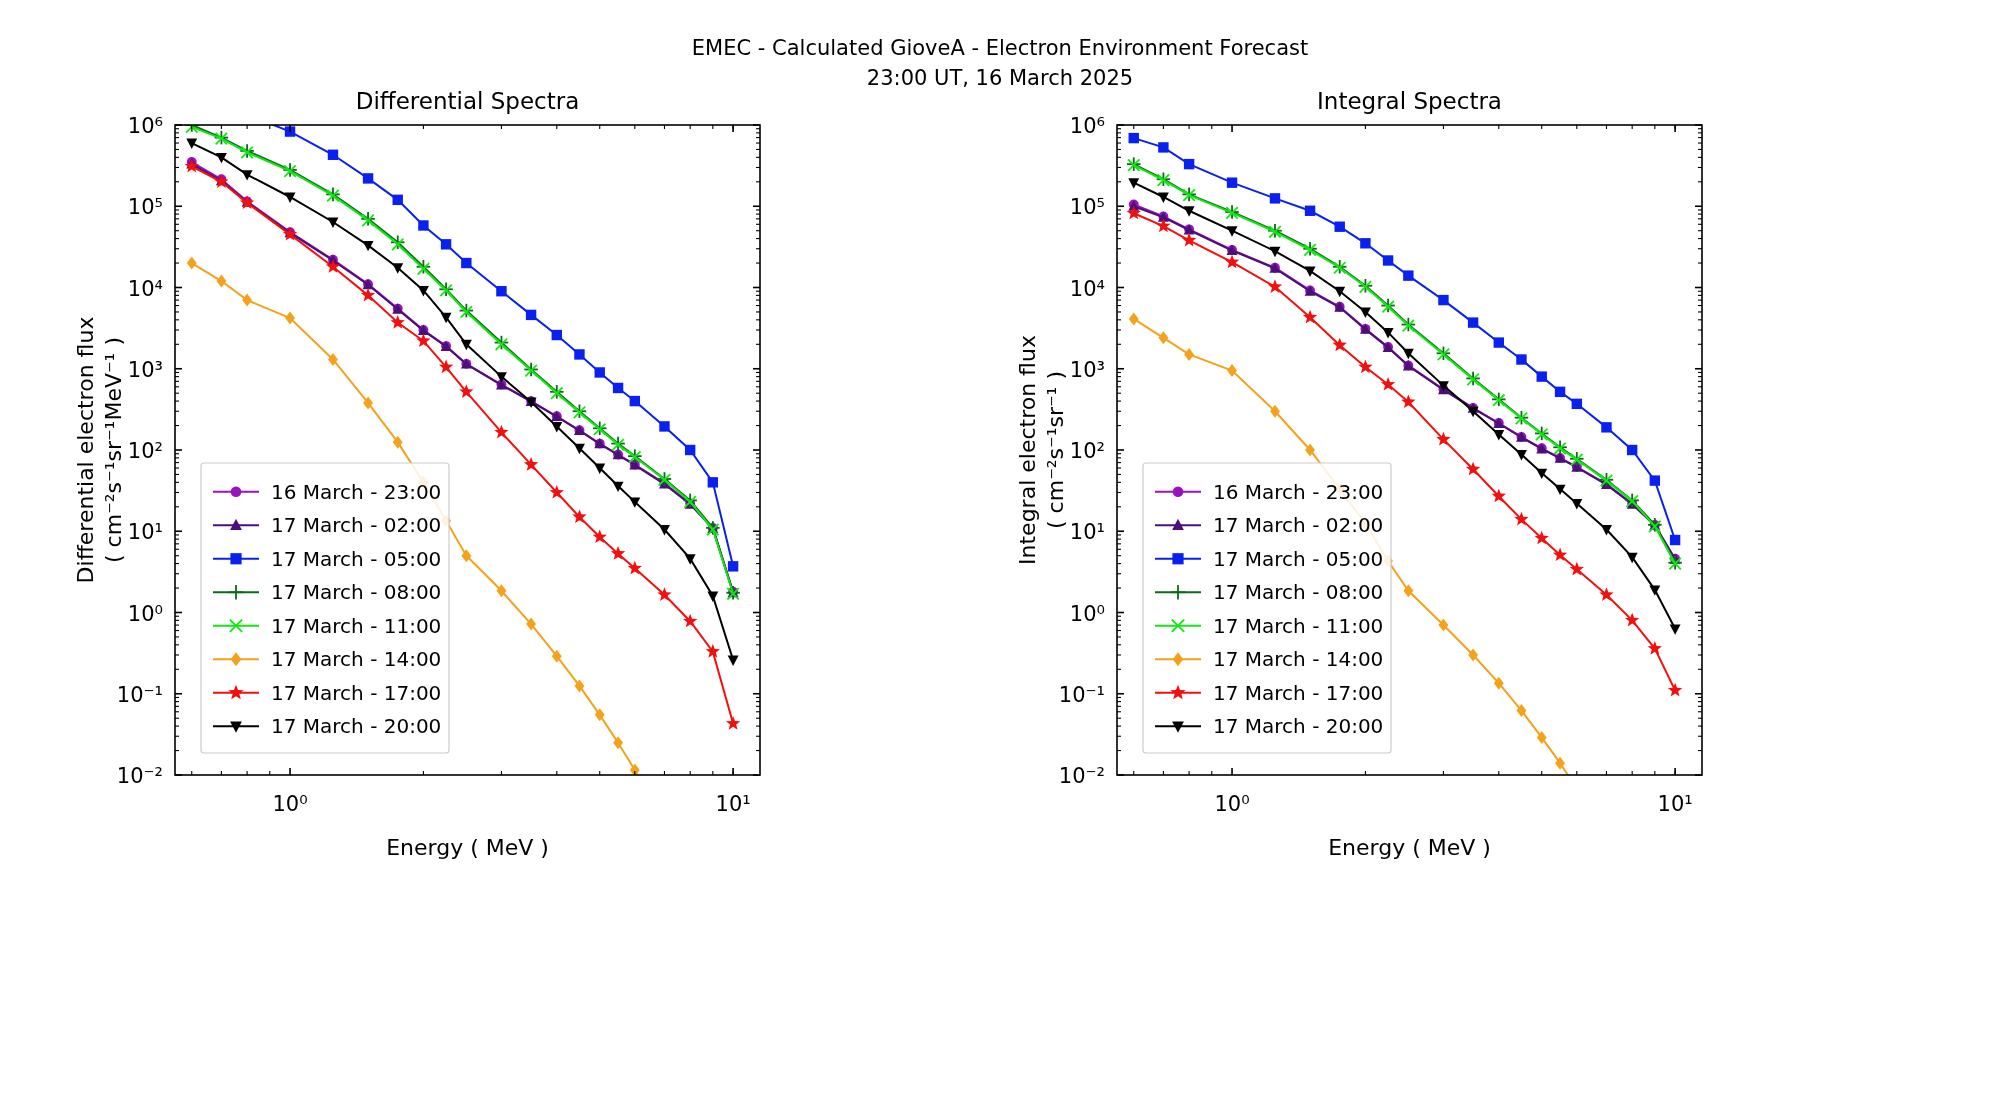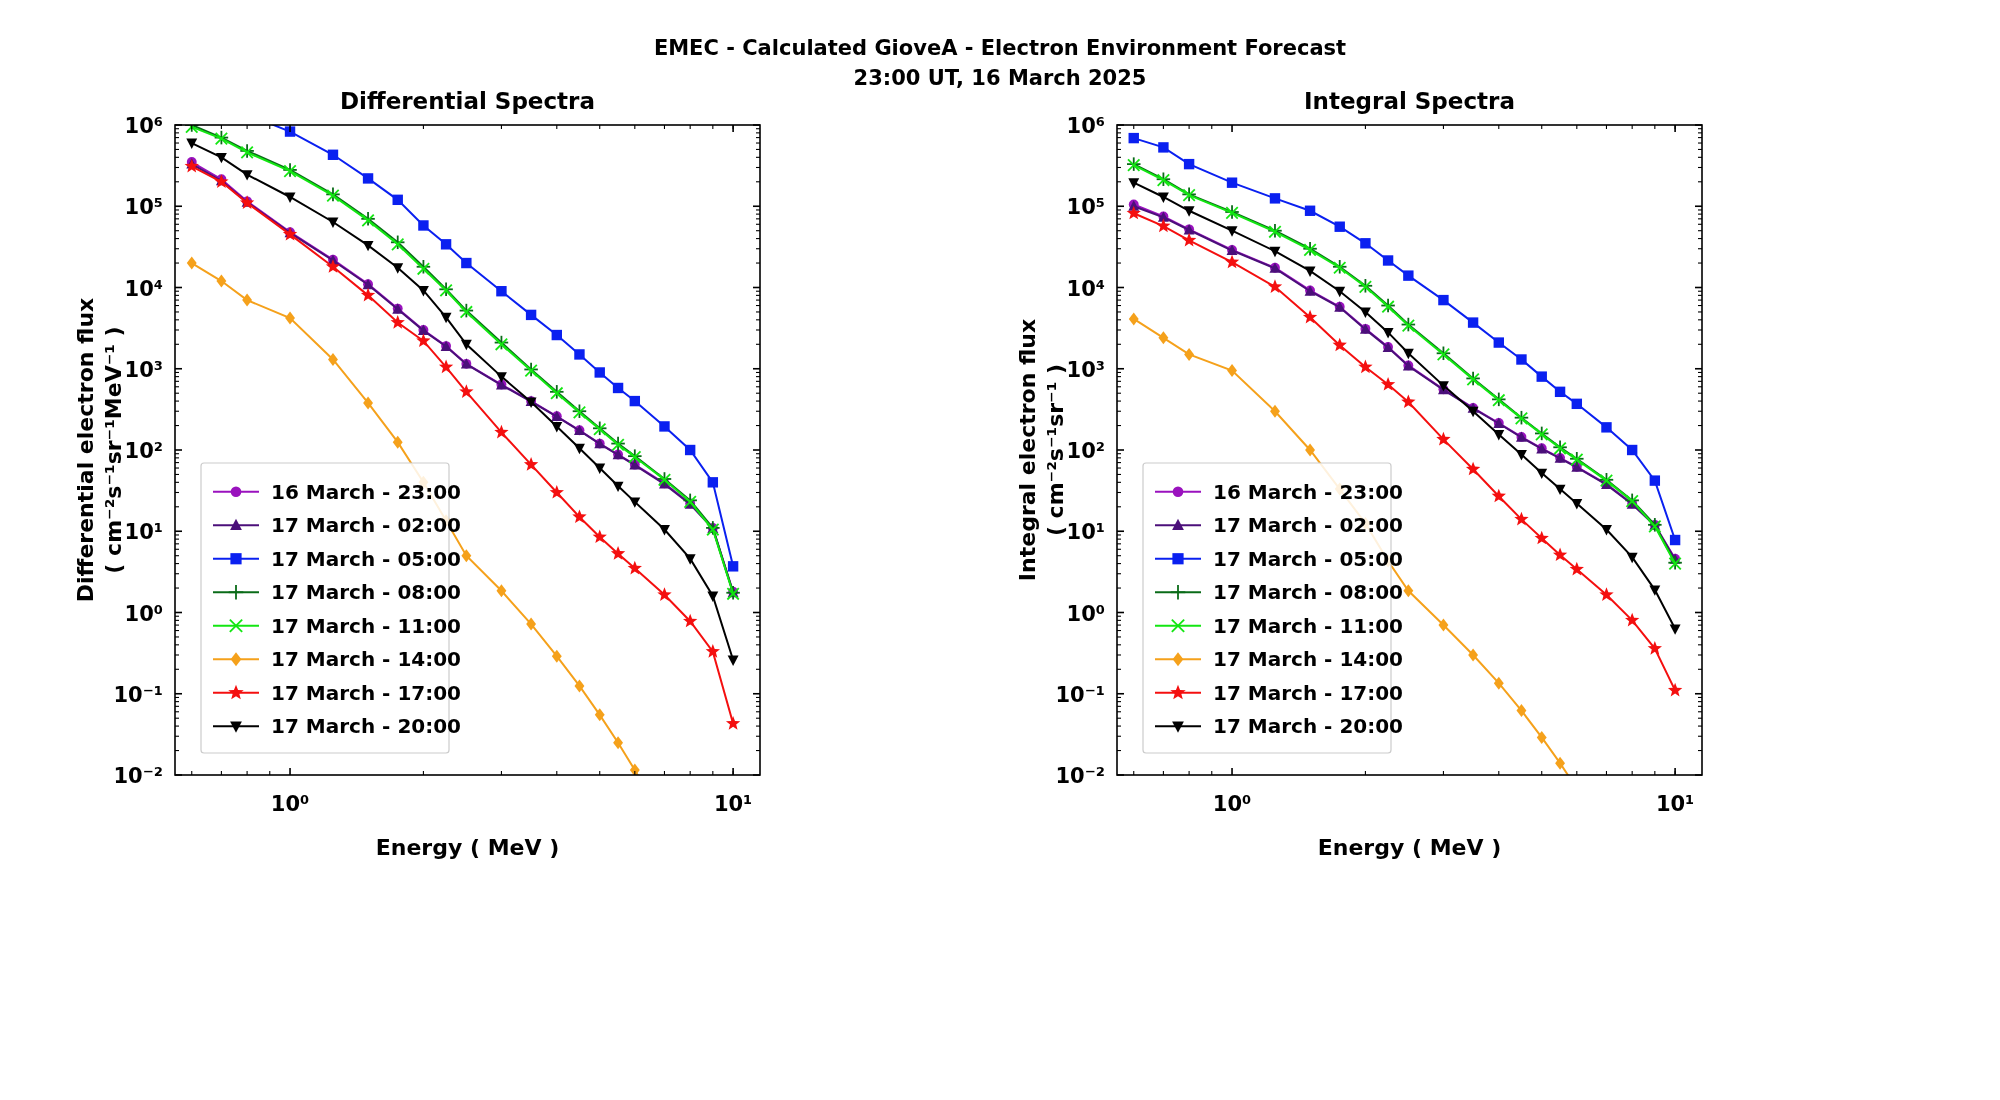--- a/index.html
+++ b/index.html
@@ -1,17 +1,17 @@
 <!DOCTYPE html>
 <html><head>
 <meta charset="utf-8">
 <style>
   html,body{margin:0;padding:0;background:#ffffff;}
   body{width:2000px;height:1100px;font-family:"DejaVu Sans","Liberation Sans",sans-serif;color:#000;overflow:hidden;}
-  #root{position:relative;width:1908px;height:1100px;font-weight:bold;}
+  #root{position:relative;width:1908px;height:1100px;}
   .fig-title{position:absolute;width:2000px;text-align:center;font-size:21px;line-height:30px;}
   .fig-title .l1{display:block;}
   .fig-title .l2{display:block;}
   svg{position:absolute;top:0;left:0;}
   text{font-family:"DejaVu Sans","Liberation Sans",sans-serif;fill:#000;}
   .ax-title{font-size:23px;text-anchor:middle;}
   .axlabel{font-size:22px;text-anchor:middle;}
   .tick{font-size:21px;}
   .legtext{font-size:20px;}
   .frame{fill:none;stroke:#000;stroke-width:1.6;}

